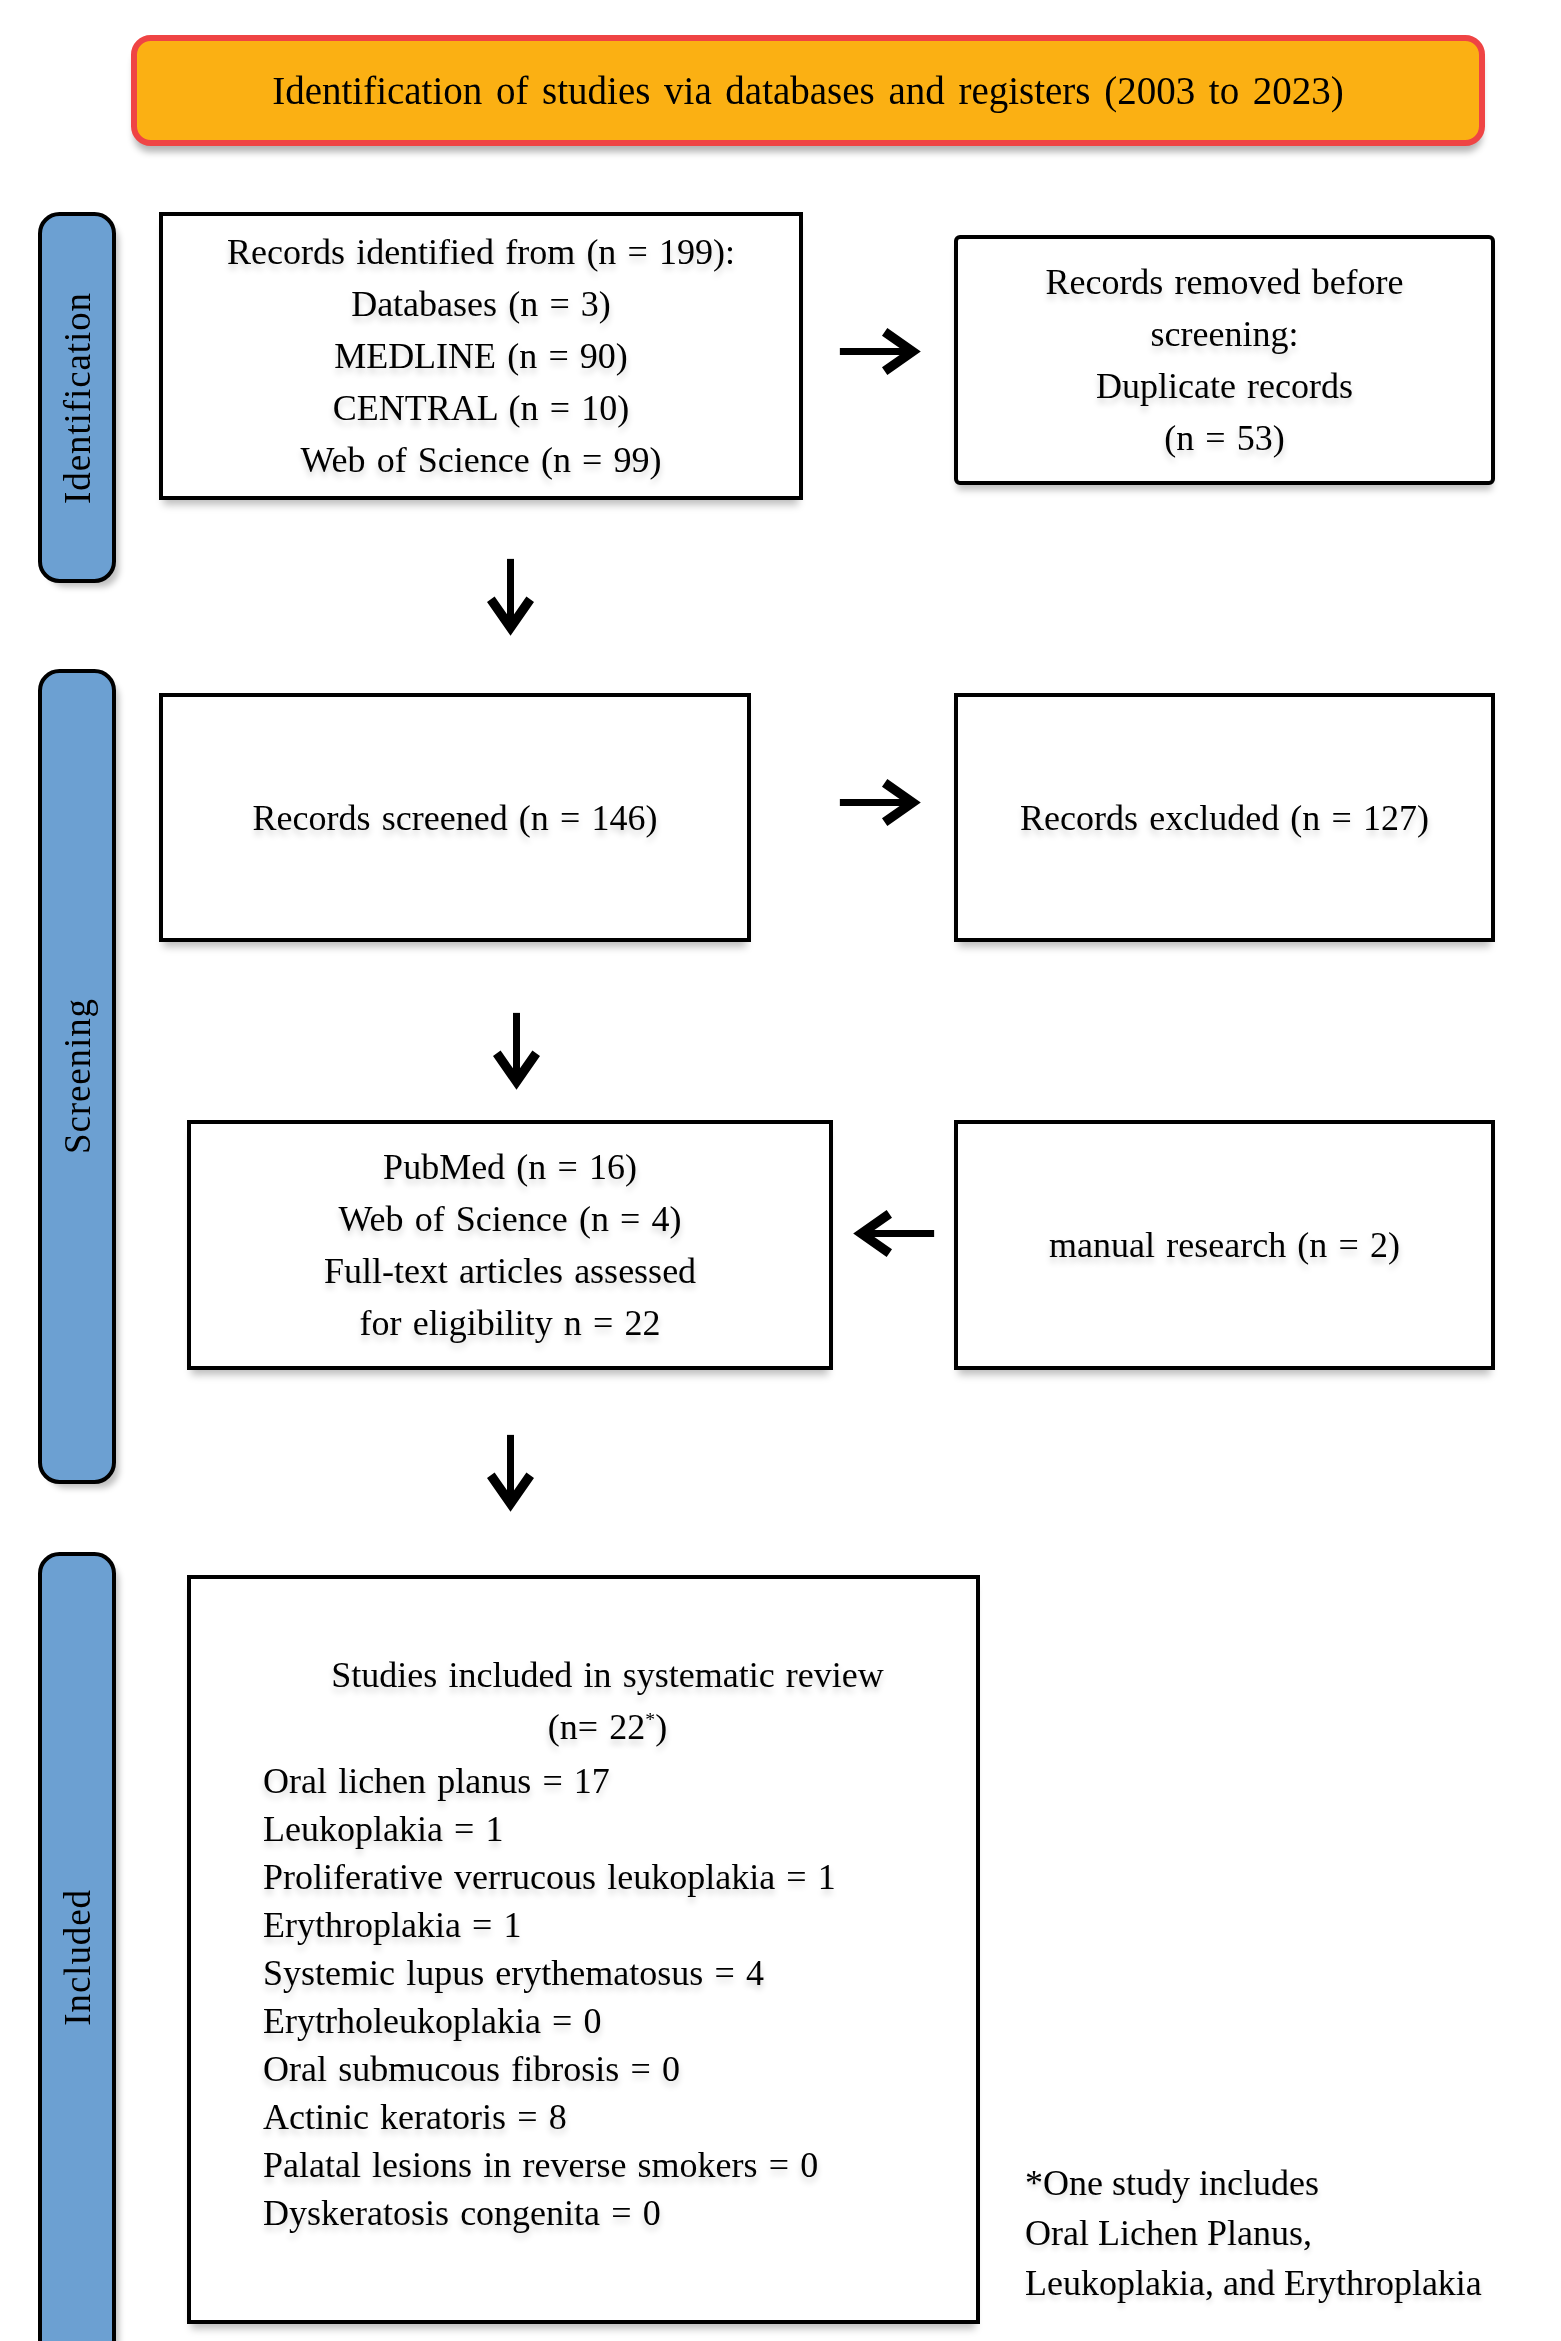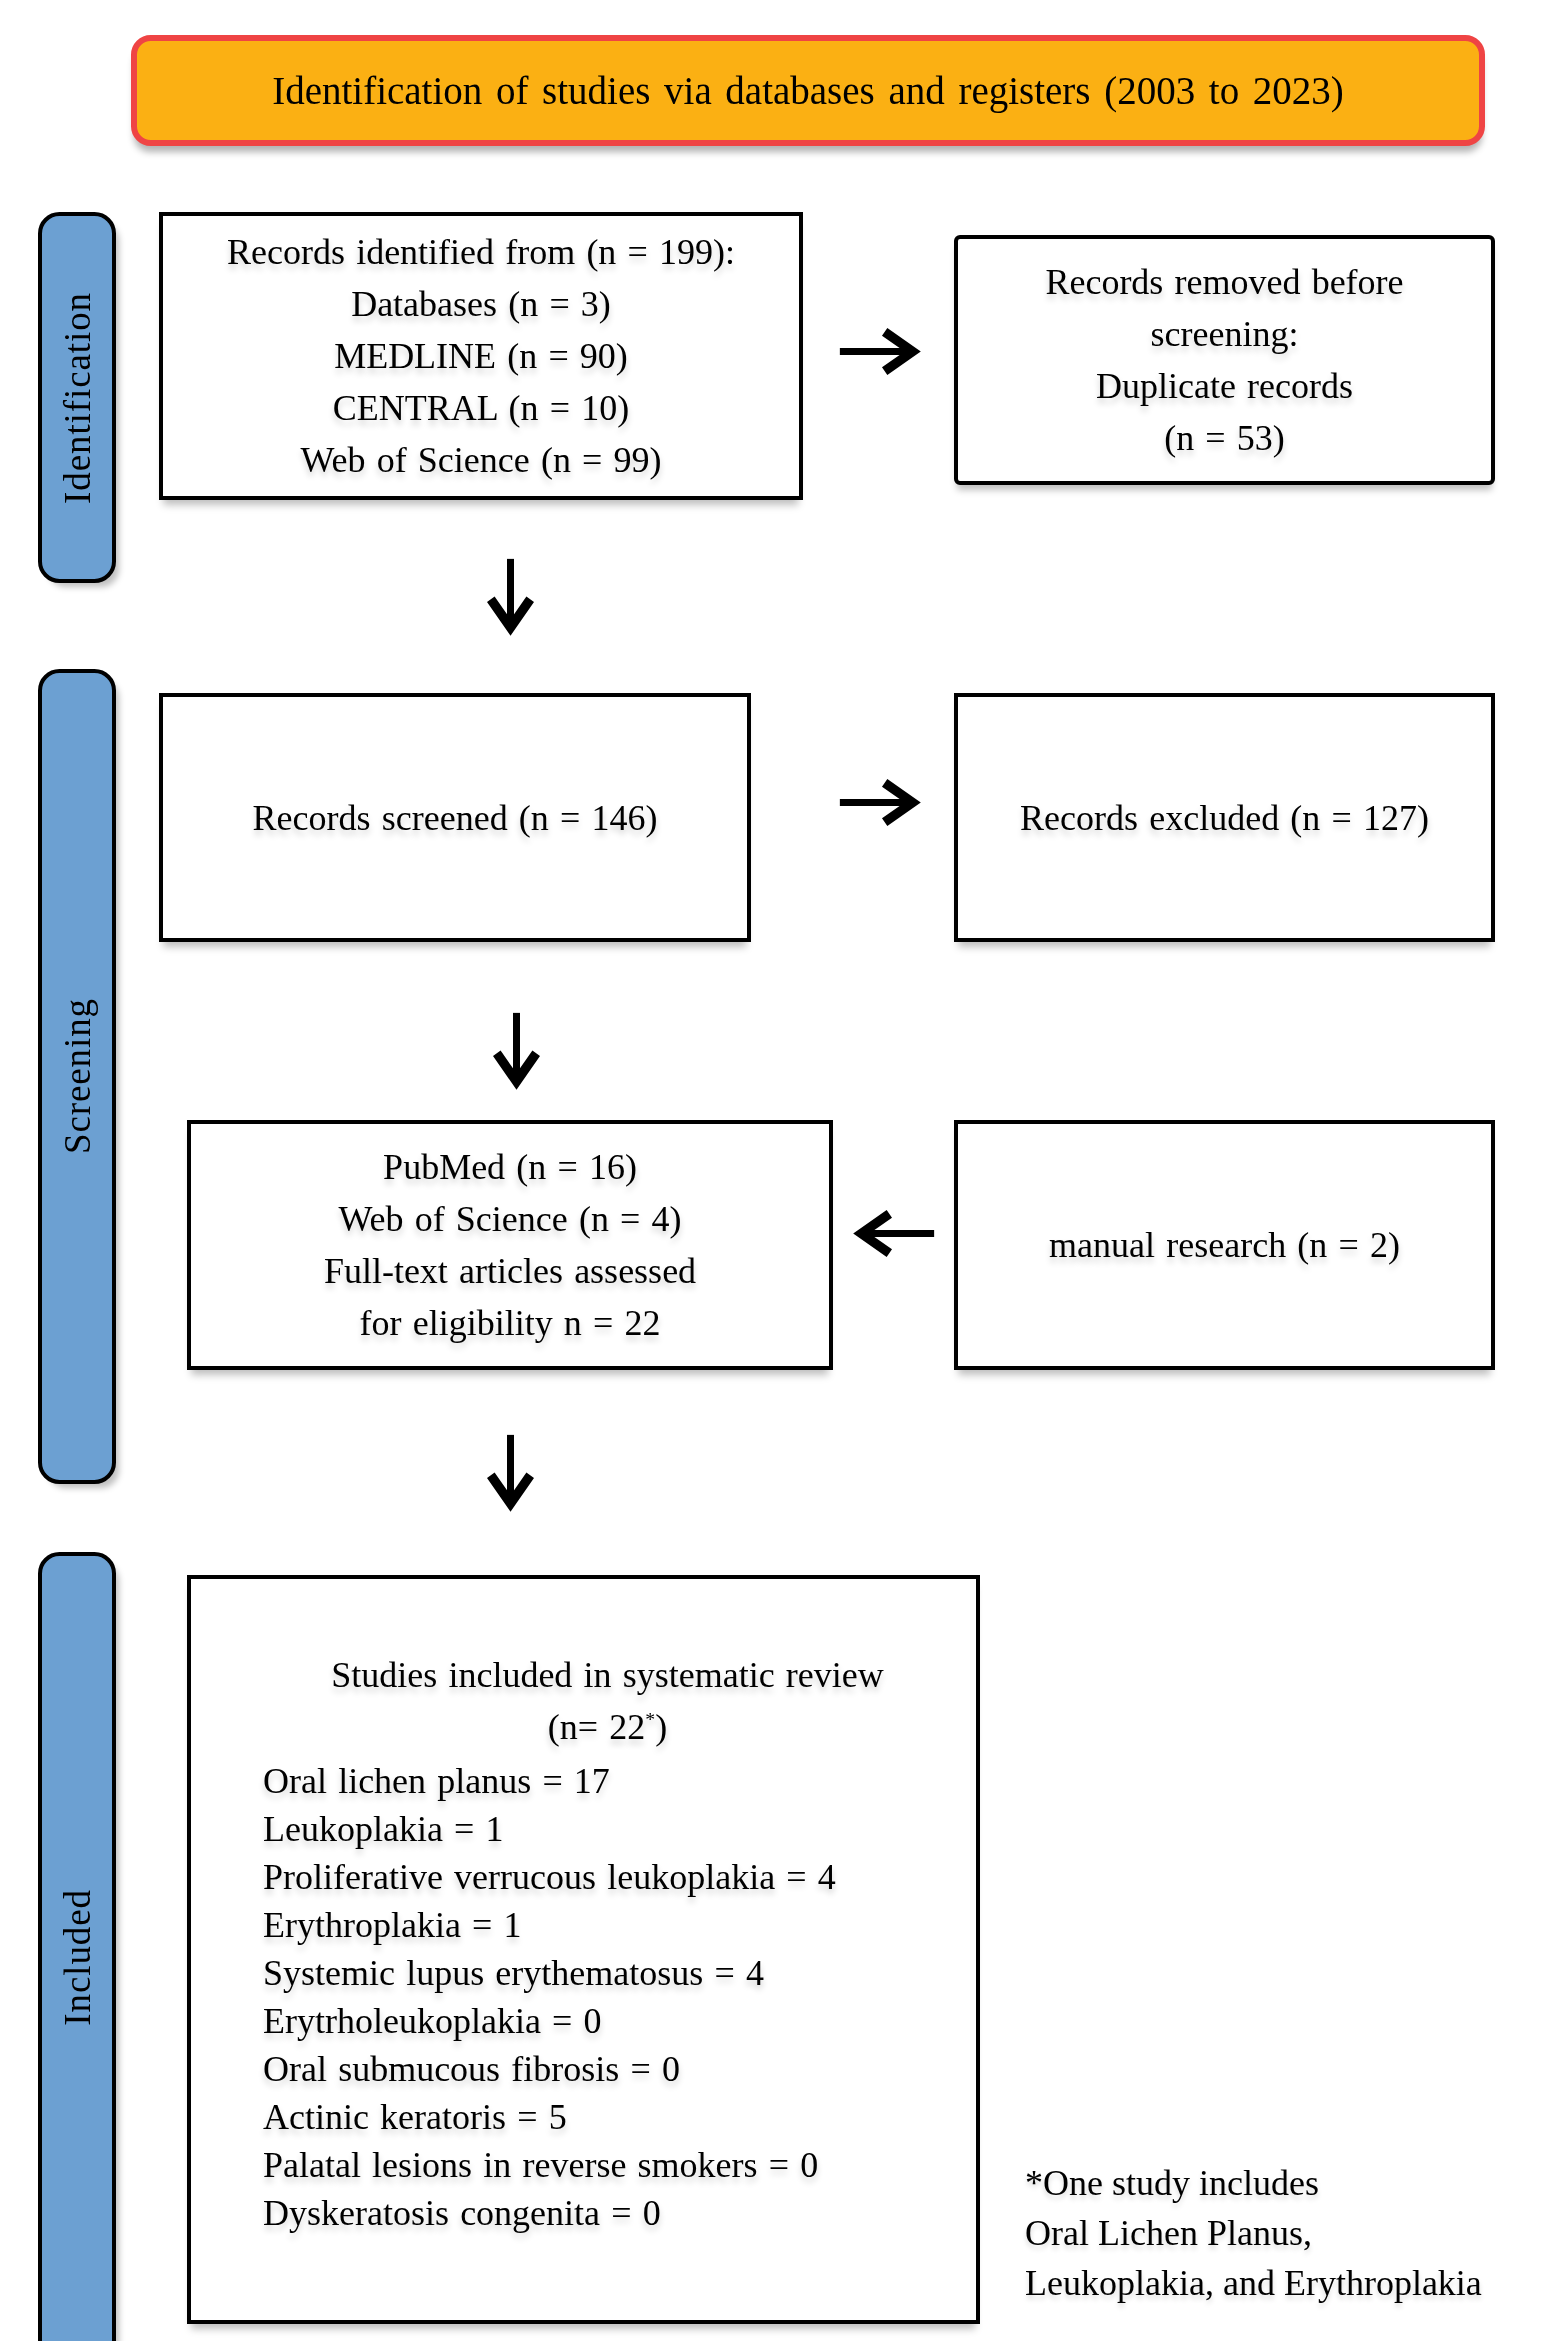--- a/index.html
+++ b/index.html
@@ -147,26 +147,26 @@
   </div>
 
   <div class="flow-box" id="box-studies-included" style="left:187px;top:1575px;width:793px;height:749px;padding-left:48px;">
     <div class="heading">
       <div class="line">Studies included in systematic review</div>
       <div class="line"><span>(n= 22</span><sup class="star">*</sup><span>)</span></div>
     </div>
     <div class="list">
       <div class="line">Oral lichen planus = 17</div>
       <div class="line">Leukoplakia = 1</div>
-      <div class="line">Proliferative verrucous leukoplakia = 4</div>
+      <div class="line">Proliferative verrucous leukoplakia = 1</div>
       <div class="line">Erythroplakia = 1</div>
       <div class="line">Systemic lupus erythematosus = 4</div>
       <div class="line">Erytrholeukoplakia = 0</div>
       <div class="line">Oral submucous fibrosis = 0</div>
-      <div class="line">Actinic keratoris = 5</div>
+      <div class="line">Actinic keratoris = 8</div>
       <div class="line">Palatal lesions in reverse smokers = 0</div>
       <div class="line">Dyskeratosis congenita = 0</div>
     </div>
   </div>
 
   <div class="footnote">
     <div>*One study includes</div>
     <div>Oral Lichen Planus,</div>
     <div>Leukoplakia, and Erythroplakia</div>
   </div>

